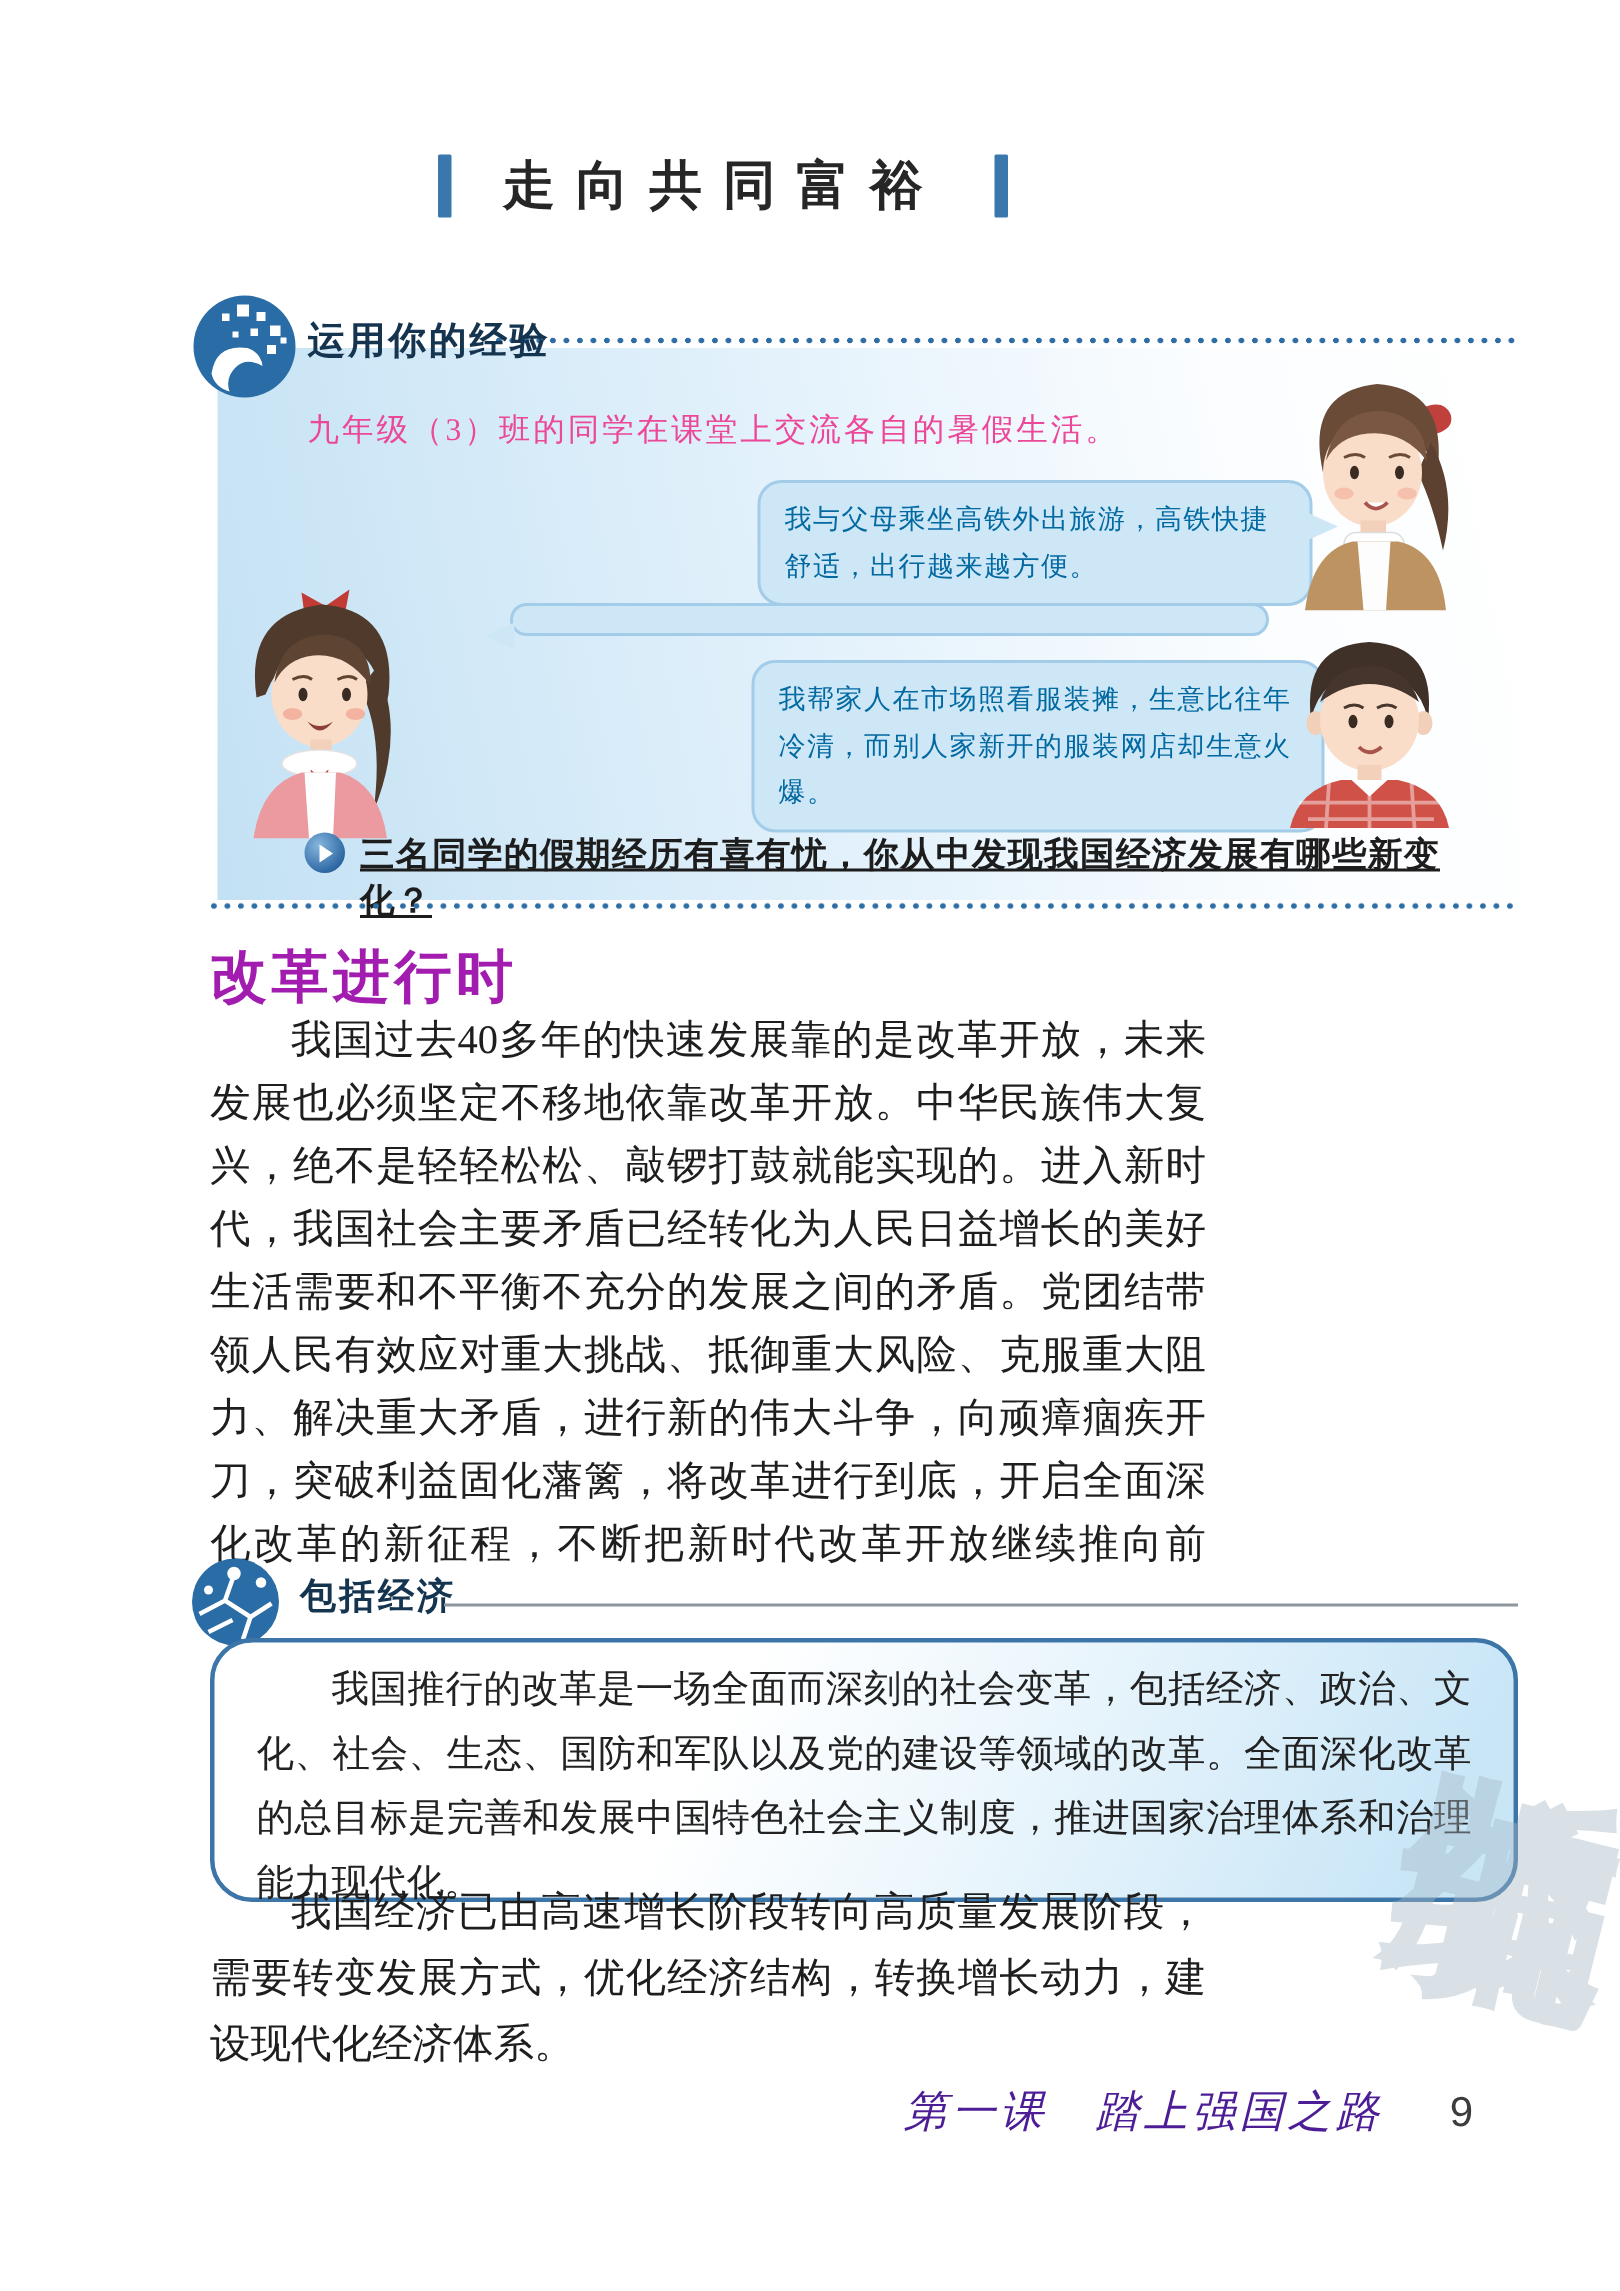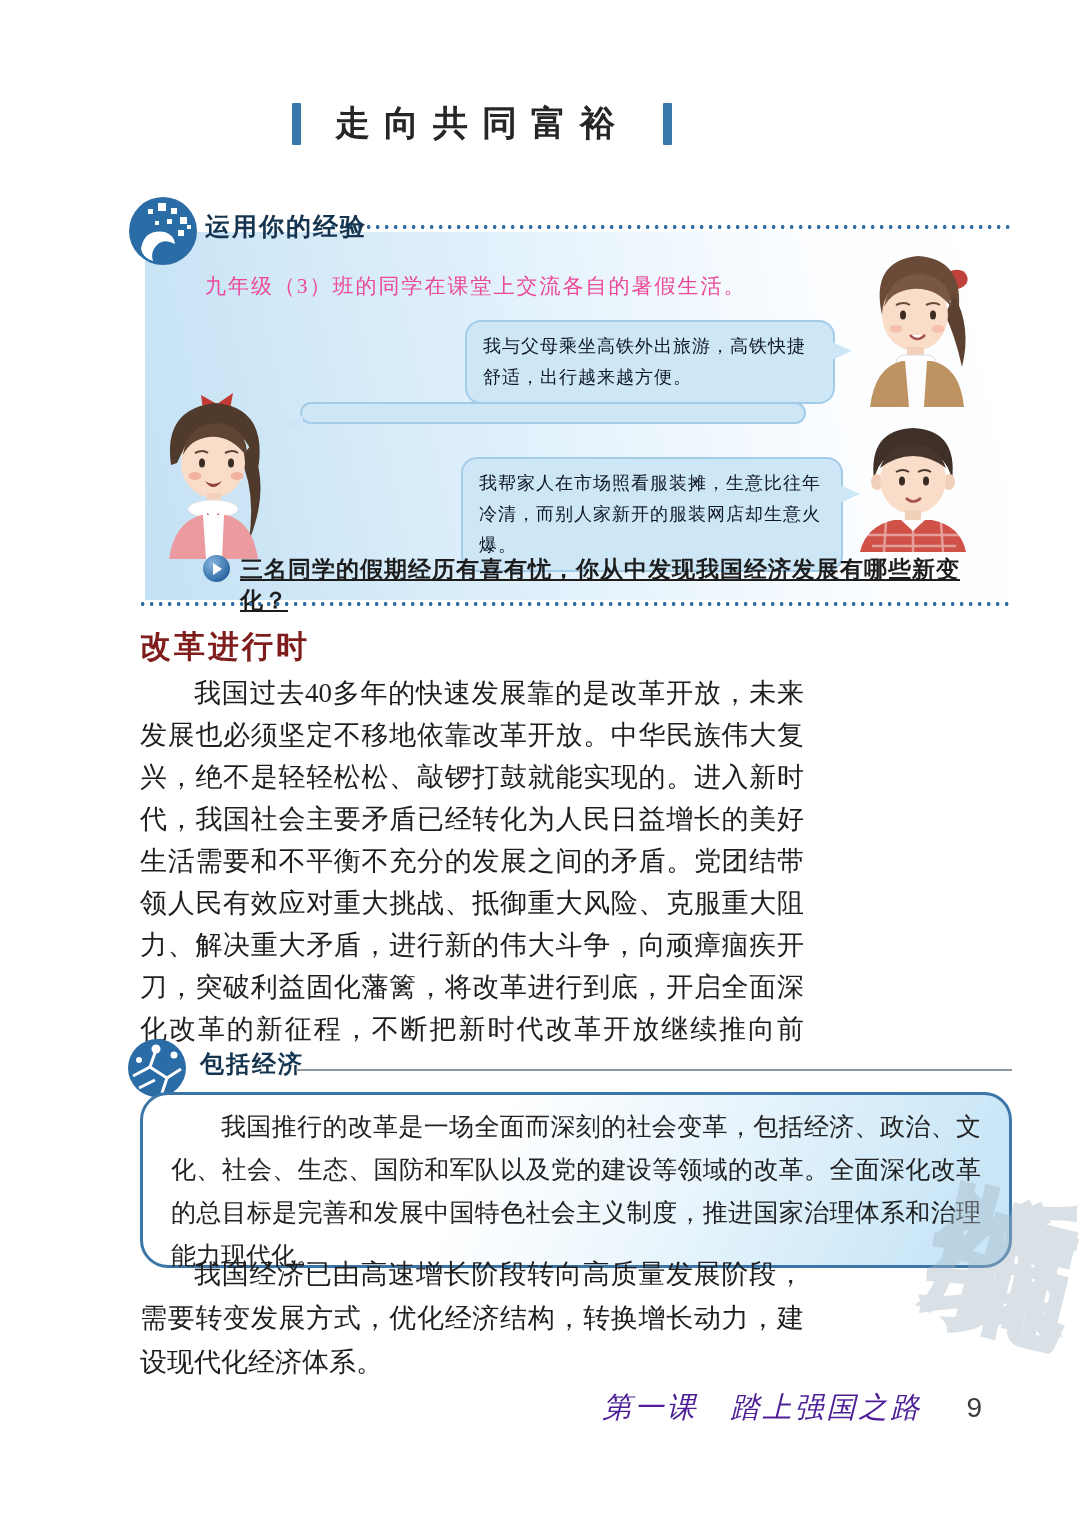--- a/index.html
+++ b/index.html
@@ -20,32 +20,32 @@
 
   
   .exp-box{left:145px;top:232px;width:867px;height:368px;
     background:linear-gradient(78deg,#c3e1f4 0%,#e2f1fb 45%,#fbfdff 78%,#ffffff 100%);}
   .exp-header{left:205px;top:210px;font-family:"Liberation Sans",sans-serif;font-size:25px;font-weight:bold;color:#14344f;letter-spacing:2px;}
   .exp-intro{left:205px;top:272px;font-size:21px;letter-spacing:2px;color:#ec4899;}
 
   .badge{border-radius:50%;}
 
   .bubble{background:#cde7f7;border:2px solid #a3cce8;border-radius:16px;
-    padding:9px 16px;font-size:18px;line-height:31px;color:#0f172a;letter-spacing:1px;box-sizing:border-box;}
+    padding:9px 16px;font-size:18px;line-height:31px;color:#0369a1;letter-spacing:1px;box-sizing:border-box;margin-left:40px;}
   .tail{position:absolute;width:0;height:0;}
   .tail-right{border-top:9px solid transparent;border-bottom:9px solid transparent;border-left:20px solid #cde7f7;}
   .tail-left{border-top:9px solid transparent;border-bottom:9px solid transparent;border-right:20px solid #cde7f7;}
 
   .question-row{left:203px;top:554px;width:790px;display:flex;align-items:flex-start;gap:10px;}
   .q-icon{width:27px;height:27px;border-radius:50%;flex:0 0 auto;margin-top:1px;
     background:radial-gradient(circle at 35% 32%,#86b6de,#2a64a0 75%);display:flex;align-items:center;justify-content:center;}
   .q-text{font-family:"Liberation Sans",sans-serif;font-weight:bold;font-size:23px;color:#1d1d1d;letter-spacing:1px;text-decoration:underline;}
 
   
-  .sec-heading{left:140px;top:626px;font-family:"Liberation Sans",sans-serif;font-size:31px;font-weight:bold;color:#7f1d1d;letter-spacing:3px;}
+  .sec-heading{left:140px;top:626px;font-family:"Liberation Sans",sans-serif;font-size:38px;font-weight:bold;color:#a21caf;letter-spacing:3px;}
   .para{width:664px;font-size:27px;line-height:42px;text-align:justify;text-indent:2em;color:#1e1e1e;}
   .para1{left:140px;top:672px;}
   .para2{left:140px;top:1252px;line-height:44px;}
 
   
   .rel-header{left:200px;top:1048px;font-family:"Liberation Sans",sans-serif;font-size:24px;font-weight:bold;color:#14344f;letter-spacing:2px;}
   .rel-rule{left:296px;top:1069px;width:716px;height:2px;background:#8f979e;}
   .rel-panel{left:140px;top:1092px;width:872px;height:176px;box-sizing:border-box;
     border:3px solid #3c75a8;border-radius:28px;
     background:linear-gradient(118deg,#ffffff 38%,#e9f5fc 62%,#c9e6f7 92%);
@@ -98,21 +98,21 @@
 
   <div class="abs bubble" style="left:465px;top:320px;width:370px;">
     <span>我与父母乘坐高铁外出旅游，高铁快捷舒适，出行越来越方便。</span>
     <span class="tail tail-right" style="right:-19px;top:20px;"></span>
   </div>
 
   <div class="abs bubble" style="left:300px;top:402px;width:506px;white-space:nowrap;">
     <span class="tail tail-left" style="left:-19px;top:11px;"></span>
   </div>
 
-  <div class="abs bubble" style="left:461px;top:457px;width:382px;">
+  <div class="abs bubble" style="left:461px;top:440px;width:382px;">
     <span>我帮家人在市场照看服装摊，生意比往年冷清，而别人家新开的服装网店却生意火爆。</span>
     <span class="tail tail-right" style="right:-19px;top:26px;"></span>
   </div>
 
   <div class="abs" style="left:842px;top:243px;">
     <svg width="152" height="164" viewBox="0 0 152 164">
       <path d="M104 30 q16 -8 21 3 q3 9 -9 13 z" fill="#c0403c"></path>
       <path d="M40 72 Q28 18 76 13 Q120 16 117 64 L119 100 Q120 62 100 50 Q60 36 44 64 Z" fill="#6a4b38"></path>
       <path d="M112 52 Q130 84 120 124 Q113 92 103 72 Z" fill="#5d4130"></path>
       <ellipse cx="73" cy="72" rx="33" ry="36" fill="#f9ddc9"></ellipse>

